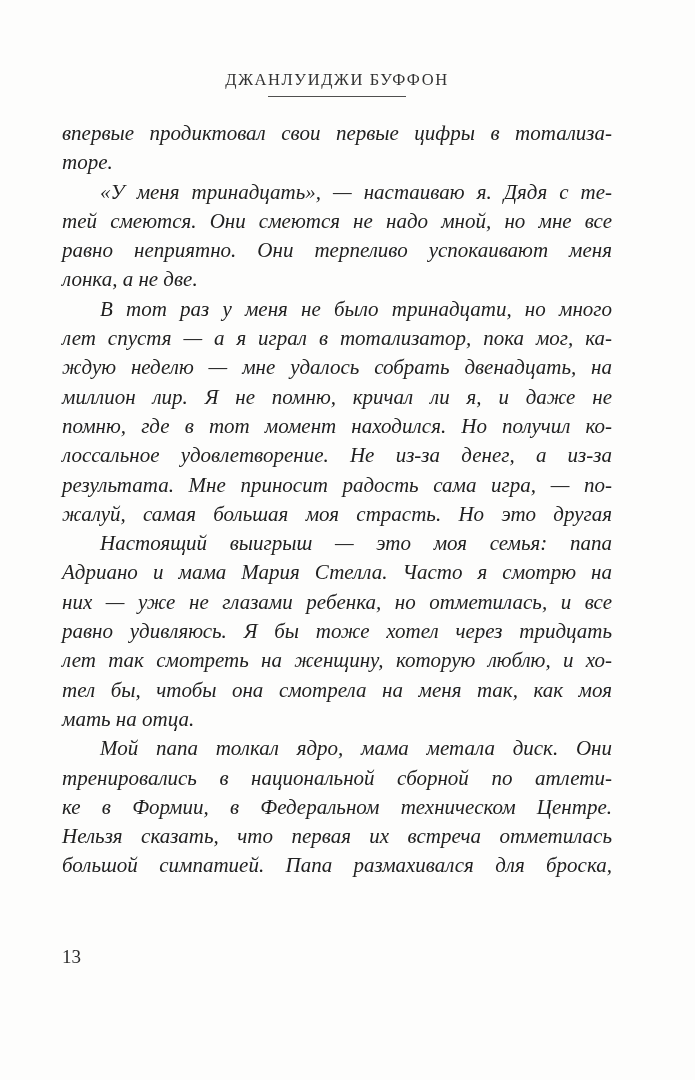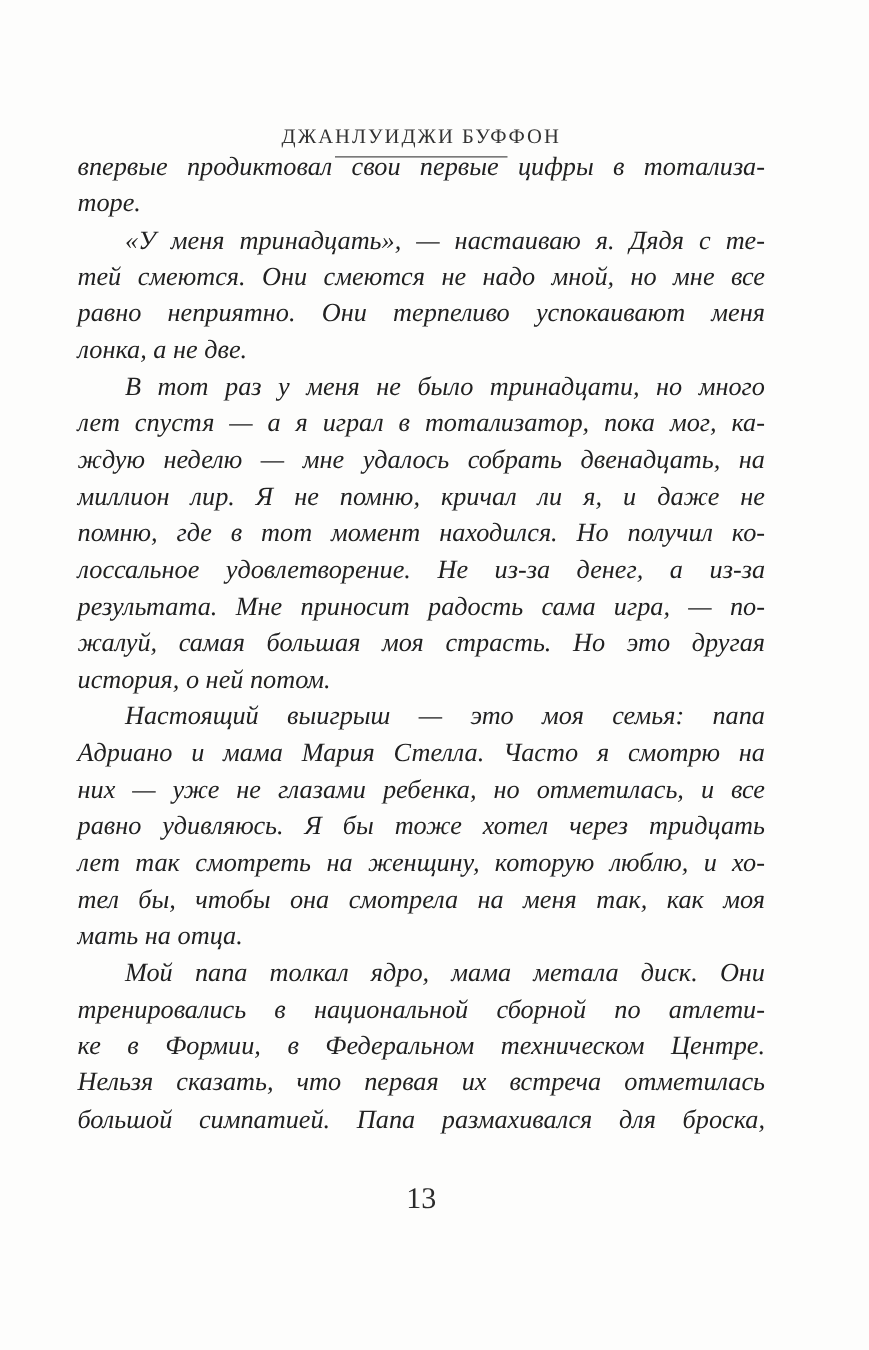--- a/index.html
+++ b/index.html
@@ -21,21 +21,20 @@
     top: 70px;
     left: 62px;
     width: 550px;
     text-align: center;
   }
   .running-header-title {
     font-size: 16.5px;
     letter-spacing: 1.6px;
     color: #333333;
     white-space: nowrap;
-    margin-top: 29px;
   }
   .header-rule {
     width: 138px;
     height: 1px;
     background: #4f4f4f;
     margin: 6px auto 0 auto;
   }
   .page-body {
     position: absolute;
     top: 119px;
@@ -54,22 +53,21 @@
     text-align-last: left;
   }
   .line.par-first {
     text-indent: 38px;
   }
   .page-number {
     position: absolute;
     top: 946px;
     left: 62px;
     width: 550px;
-    text-align: center;
-    font-size: 24px;
+    font-size: 19px;
     color: #2b2b2b;
   }
 </style>
 </head>
 <body>
 
 <div class="scan-page">
 
   <div class="running-header">
     <div class="running-header-title">ДЖАНЛУИДЖИ БУФФОН</div>
@@ -84,21 +82,20 @@
       <div class="line">равно неприятно. Они терпеливо успокаивают меня</div>
       <div class="line par-end">лонка, а не две.</div>
       <div class="line par-first">В тот раз у меня не было тринадцати, но много</div>
       <div class="line">лет спустя — а я играл в тотализатор, пока мог, ка-</div>
       <div class="line">ждую неделю — мне удалось собрать двенадцать, на</div>
       <div class="line">миллион лир. Я не помню, кричал ли я, и даже не</div>
       <div class="line">помню, где в тот момент находился. Но получил ко-</div>
       <div class="line">лоссальное удовлетворение. Не из-за денег, а из-за</div>
       <div class="line">результата. Мне приносит радость сама игра, — по-</div>
       <div class="line">жалуй, самая большая моя страсть. Но это другая</div>
-      <div class="line par-end">история, о ней потом.</div>
       <div class="line par-first">Настоящий выигрыш — это моя семья: папа</div>
       <div class="line">Адриано и мама Мария Стелла. Часто я смотрю на</div>
       <div class="line">них — уже не глазами ребенка, но отметилась, и все</div>
       <div class="line">равно удивляюсь. Я бы тоже хотел через тридцать</div>
       <div class="line">лет так смотреть на женщину, которую люблю, и хо-</div>
       <div class="line">тел бы, чтобы она смотрела на меня так, как моя</div>
       <div class="line par-end">мать на отца.</div>
       <div class="line par-first">Мой папа толкал ядро, мама метала диск. Они</div>
       <div class="line">тренировались в национальной сборной по атлети-</div>
       <div class="line">ке в Формии, в Федеральном техническом Центре.</div>

